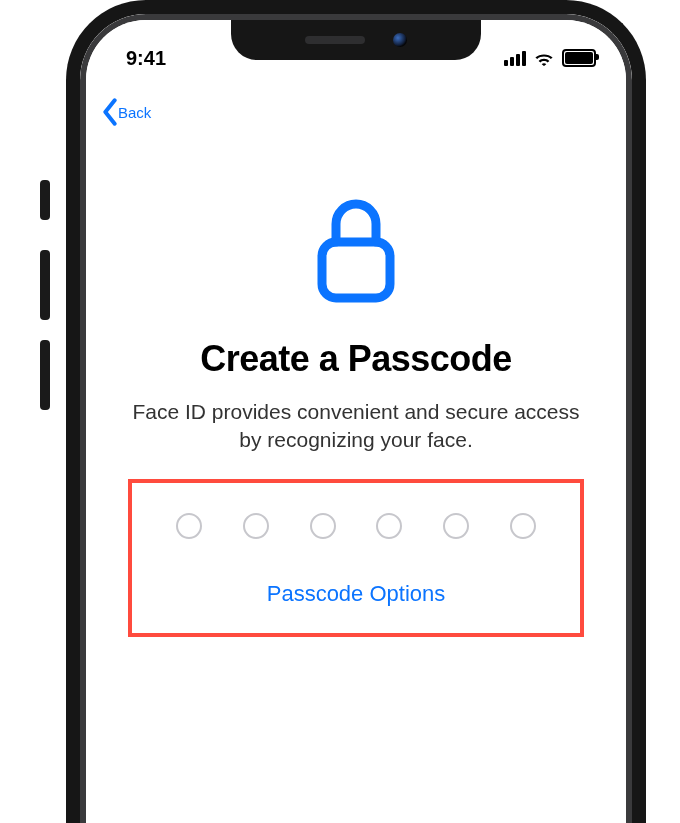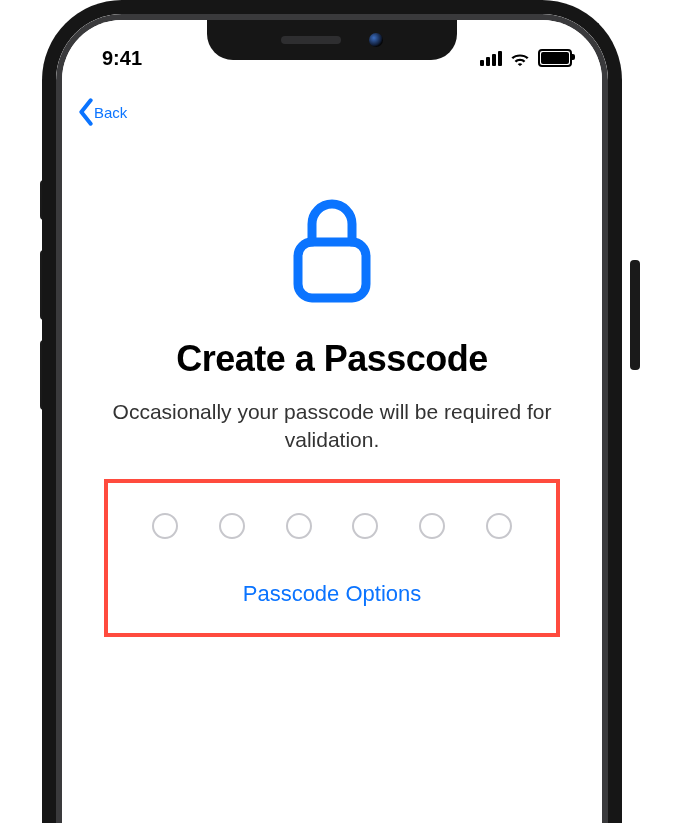--- a/index.html
+++ b/index.html
@@ -1,20 +1,20 @@
 <!DOCTYPE html>
 <html><head>
 <meta charset="utf-8">
 <style>
   html,body{margin:0;padding:0;background:#ffffff;font-family:-apple-system,Helvetica,Arial,sans-serif;}
   .stage{width:680px;height:823px;position:relative;background:#ffffff;}
   
   .phone{
     position:absolute;
-    left:42px;top:0;
+    left:66px;top:0;
     width:580px;height:823px;
     background:#ffffff;
     border:14px solid #161616;
     border-bottom:none;
     border-radius:80px 80px 0 0;
     box-sizing:border-box;
     overflow:hidden;
   }
   .phone::before{
     content:"";
@@ -126,21 +126,21 @@
 
       <div class="content">
         <div class="lock-wrap">
           <svg width="90" height="120" viewBox="0 0 90 120">
             <path fill="none" stroke="#0b74ff" stroke-width="9" stroke-linecap="round" d="M25 52V34c0-11 9-20 20-20s20 9 20 20v18"></path>
             <rect x="11" y="52" width="68" height="56" rx="14" ry="14" fill="none" stroke="#0b74ff" stroke-width="9"></rect>
           </svg>
         </div>
 
         <h1 class="title">Create a Passcode</h1>
-        <p class="desc">Occasionally your passcode will be required for validation.</p>
+        <p class="desc">Face ID provides convenient and secure access by recognizing your face.</p>
 
         <div class="highlight">
           <div class="dots">
             <span class="dot"></span>
             <span class="dot"></span>
             <span class="dot"></span>
             <span class="dot"></span>
             <span class="dot"></span>
             <span class="dot"></span>
           </div>

